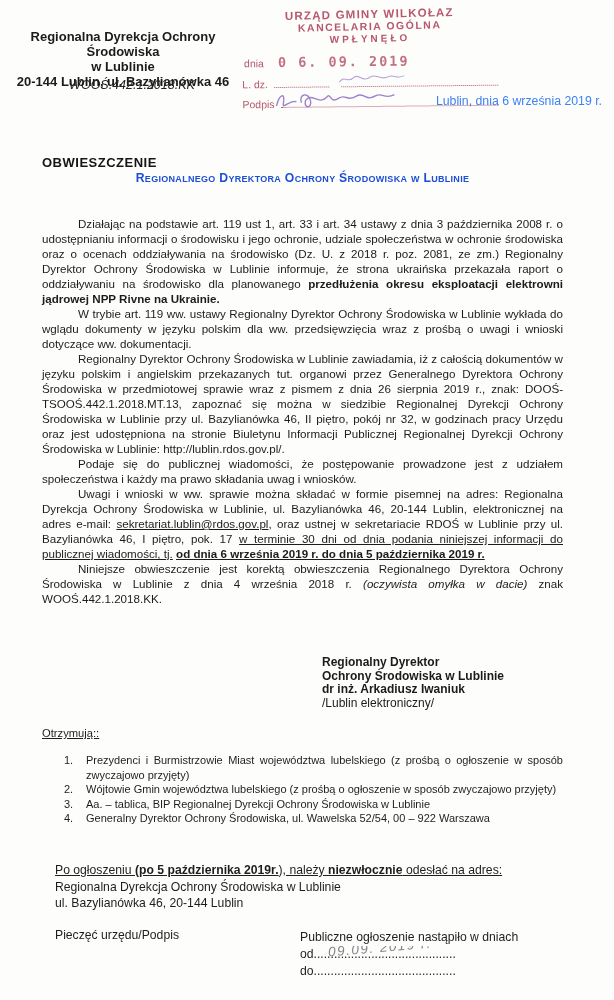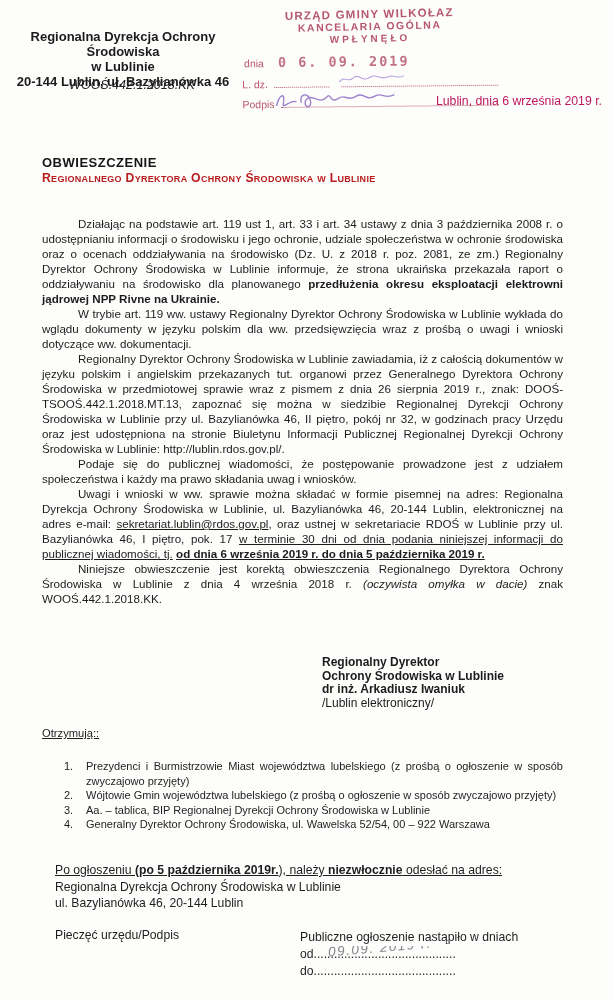--- a/index.html
+++ b/index.html
@@ -13,21 +13,21 @@
   .org-block {
     position:absolute; left:14px; top:29px; width:218px;
     text-align:center; font-weight:bold; font-size:13px; line-height:15px;
     color:#1b1b1b;
   }
   .case-number {
     position:absolute; left:52px; top:78px; width:160px; text-align:center;
     font-style:italic; font-size:12.5px; color:#222;
   }
   .city-date {
-    position:absolute; right:12px; top:94px; font-size:12.3px; color:#be185d;
+    position:absolute; right:12px; top:94px; font-size:12.3px; color:#3b82f6;
   }
   
   .stamp {
     position:absolute; left:242px; top:8px; width:256px;
     color:#b24a62; transform:rotate(-0.6deg); opacity:.92;
   }
   .stamp-head { text-align:center; transform:rotate(-0.8deg); }
   .stamp-l1 { font-size:11.5px; font-weight:bold; letter-spacing:1.2px; }
   .stamp-l2 { font-size:10.5px; font-weight:bold; letter-spacing:1.5px; }
   .stamp-l3 { font-size:10px; font-weight:bold; letter-spacing:3px; margin-top:1px; }
@@ -43,40 +43,40 @@
   .dotlead.short { flex:0 0 55px; margin-right:12px; }
   .scribble { position:absolute; pointer-events:none; }
   .scr-ldz { left:95px; top:-6px; opacity:.65; }
   .scr-sign { left:28px; top:-14px; opacity:.9; }
   
   .content { position:absolute; left:42px; top:155px; width:521px; }
   .doc-title {
     text-align:left; font-size:13px; font-weight:bold; letter-spacing:.5px; color:#161616;
   }
   .doc-subtitle {
-    font-size:12.2px; font-weight:bold;
-    font-variant:small-caps; letter-spacing:.3px; margin-top:1px; margin-bottom:31px; color:#b91c1c;
+    text-align:center; font-size:12.2px; font-weight:bold;
+    font-variant:small-caps; letter-spacing:.3px; margin-top:1px; margin-bottom:31px; color:#1d4ed8;
   }
   .para {
     font-size:11.6px; line-height:15px; text-align:justify;
     text-indent:36px; color:#1c1c1c;
   }
   .para b { font-weight:bold; }
   .u { text-decoration:underline; }
   .bu { font-weight:bold; text-decoration:underline; }
   .it { font-style:italic; }
   
   .sig-block {
     position:absolute; left:322px; top:656px; width:220px; text-align:left;
     font-size:12px; line-height:13.5px; color:#1b1b1b;
   }
   .sig-block .b { font-weight:bold; }
   
   .dist { position:absolute; left:42px; top:727px; width:521px; }
-  .dist-heading { font-size:11.2px; text-decoration:underline; margin-bottom:20px; }
+  .dist-heading { font-size:11.2px; text-decoration:underline; margin-bottom:14px; }
   .dist-item { display:flex; font-size:11px; line-height:14.5px; padding-left:22px; }
   .dist-num { flex:0 0 22px; }
   .dist-text { flex:1 1 auto; text-align:justify; }
   
   .footer-return { position:absolute; left:55px; top:862px; width:505px; font-size:12.2px; line-height:16.5px; }
   .return-head { text-decoration:underline; }
   .return-head b { font-weight:bold; }
   .bottom-left { position:absolute; left:55px; top:928px; font-size:12.2px; }
   .bottom-right { position:absolute; left:300px; top:929px; width:250px; font-size:12.2px; line-height:17px; }
   .fill-line { position:relative; white-space:nowrap; overflow:hidden; }

